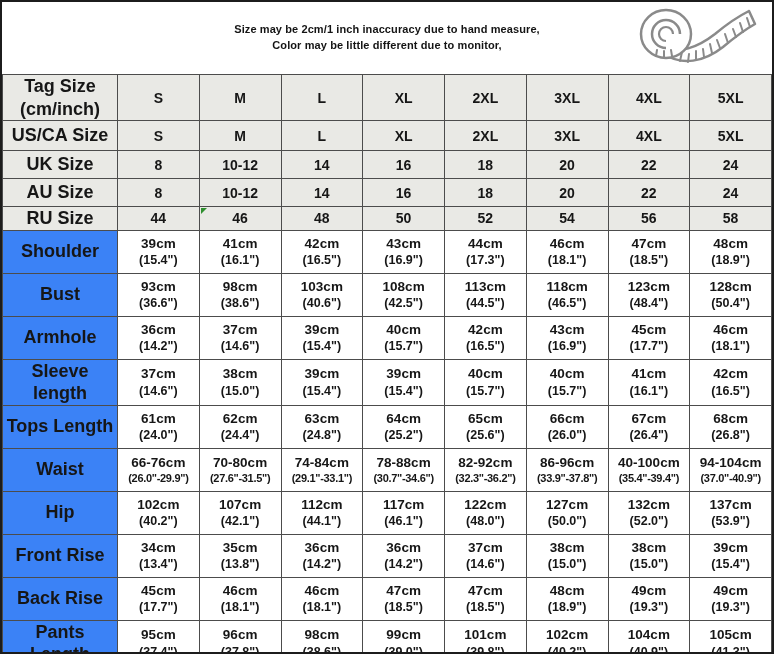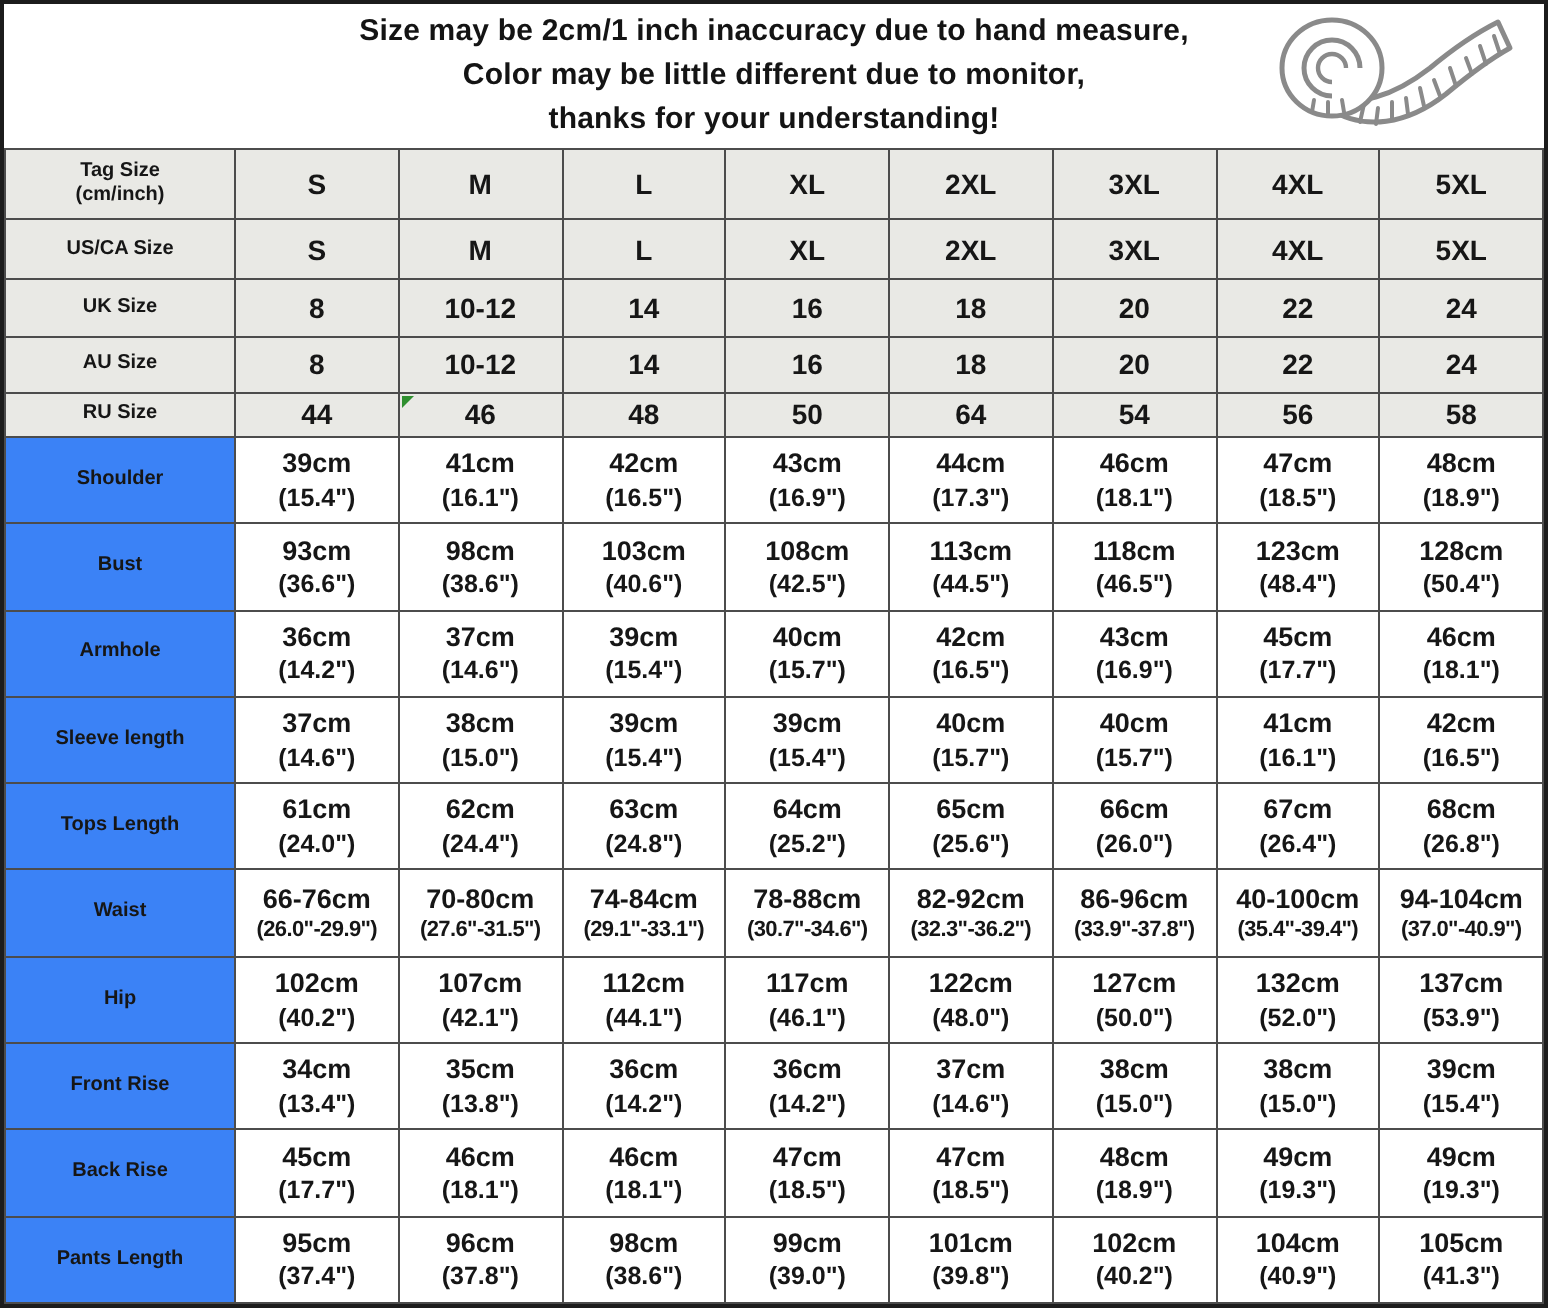--- a/index.html
+++ b/index.html
@@ -9,35 +9,35 @@
     border:2px solid #1c1c1c;background:#ffffff;
     display:flex;flex-direction:column;overflow:hidden;
   }
   
   .hdr{
     position:relative;height:72px;flex:0 0 72px;
     display:flex;align-items:center;justify-content:center;
     background:#ffffff;
   }
   .hdr-lines{
-    text-align:center;font-weight:700;font-size:15px;line-height:1.45;
+    text-align:center;font-weight:700;font-size:11px;line-height:1.45;
     color:#141414;letter-spacing:0.1px;
   }
   .hdr-icon{position:absolute;right:10px;top:4px;}
   
   table.size-table{
     width:100%;flex:1 1 auto;border-collapse:collapse;table-layout:fixed;
     background:#ffffff;
   }
   td{
     border:1px solid #4c4c4c;text-align:center;vertical-align:middle;
     color:#161616;font-weight:700;padding:0 1px;overflow:hidden;
   }
   td.label-cell{
-    background:#e9e9e5;font-size:10px;line-height:1.25;
+    background:#e9e9e5;font-size:18px;line-height:1.25;
   }
   tr.size-row td{background:#e9e9e5;}
   tr.size-row td.size-cell{font-size:14px;}
   tr.r0{height:35px;} tr.r1{height:30px;} tr.r2{height:28px;padding-left:36px;}
   tr.r3{height:28px;margin-top:42px;} tr.r4{height:22px;padding-left:32px;}
   tr.measure-row{height:43px;}
   tr.measure-row td{background:#ffffff;}
   tr.measure-row td.label-cell{background:#3b82f6;}
   td.measure-cell .cm{font-size:13.5px;line-height:1.3;}
   td.measure-cell .inch{font-size:12.5px;line-height:1.3;}
@@ -49,21 +49,20 @@
 </style>
 </head>
 <body>
 
 <div class="sheet">
 
   <div class="hdr">
     <div class="hdr-lines">
       <div>Size may be 2cm/1 inch inaccuracy due to hand measure,</div>
       <div>Color may be little different due to monitor,</div>
-      <div>thanks for your understanding!</div>
     </div>
     <svg class="hdr-icon" width="132" height="64" viewBox="0 0 132 64" fill="none" xmlns="http://www.w3.org/2000/svg">
       <path d="M34 48 C 52 60 74 56 93 41 C 105 31 116 23 125 18 L 119 5 C 109 10 97 18 85 28 C 67 42 48 48 36 41 Z" fill="#ffffff" stroke="#8a8a8a" stroke-width="2.5" stroke-linejoin="round"></path>
       <path d="M50 55 L52 46 M58 56 L59 48 M66 54 L66 45 M74 51 L73 43 M82 47 L80 38 M90 42 L87 34 M98 37 L95 28 M106 31 L103 23 M113 26 L110 17 M120 21 L117 12" stroke="#8a8a8a" stroke-width="2" stroke-linecap="round"></path>
       <ellipse cx="36" cy="28" rx="25" ry="24" fill="#ffffff" stroke="#8a8a8a" stroke-width="2.5"></ellipse>
       <path d="M50 28 a14 14 0 1 0 -14 14" stroke="#8a8a8a" stroke-width="2.5" fill="none"></path>
       <path d="M43 28 a7 7 0 1 0 -7 7" stroke="#8a8a8a" stroke-width="2.2" fill="none"></path>
       <path d="M26 50 L27 44 M34 52 L34 45 M42 50 L41 44" stroke="#8a8a8a" stroke-width="2" stroke-linecap="round"></path>
     </svg>
   </div>
@@ -135,21 +134,21 @@
           <td class="size-cell">24</td>
         </tr>
         <tr class="size-row r4">
           <td class="label-cell">
             <div>RU Size</div>
           </td>
           <td class="size-cell">44</td>
           <td class="size-cell" style="position: relative;">46<span class="corner-marker" style="border-top-color: rgb(47, 143, 47);"></span></td>
           <td class="size-cell">48</td>
           <td class="size-cell">50</td>
-          <td class="size-cell">64</td>
+          <td class="size-cell">52</td>
           <td class="size-cell">54</td>
           <td class="size-cell">56</td>
           <td class="size-cell">58</td>
         </tr>
         <tr class="measure-row">
           <td class="label-cell">
             <div>Shoulder</div>
           </td>
           <td class="measure-cell">
             <div class="cm">39cm</div>

